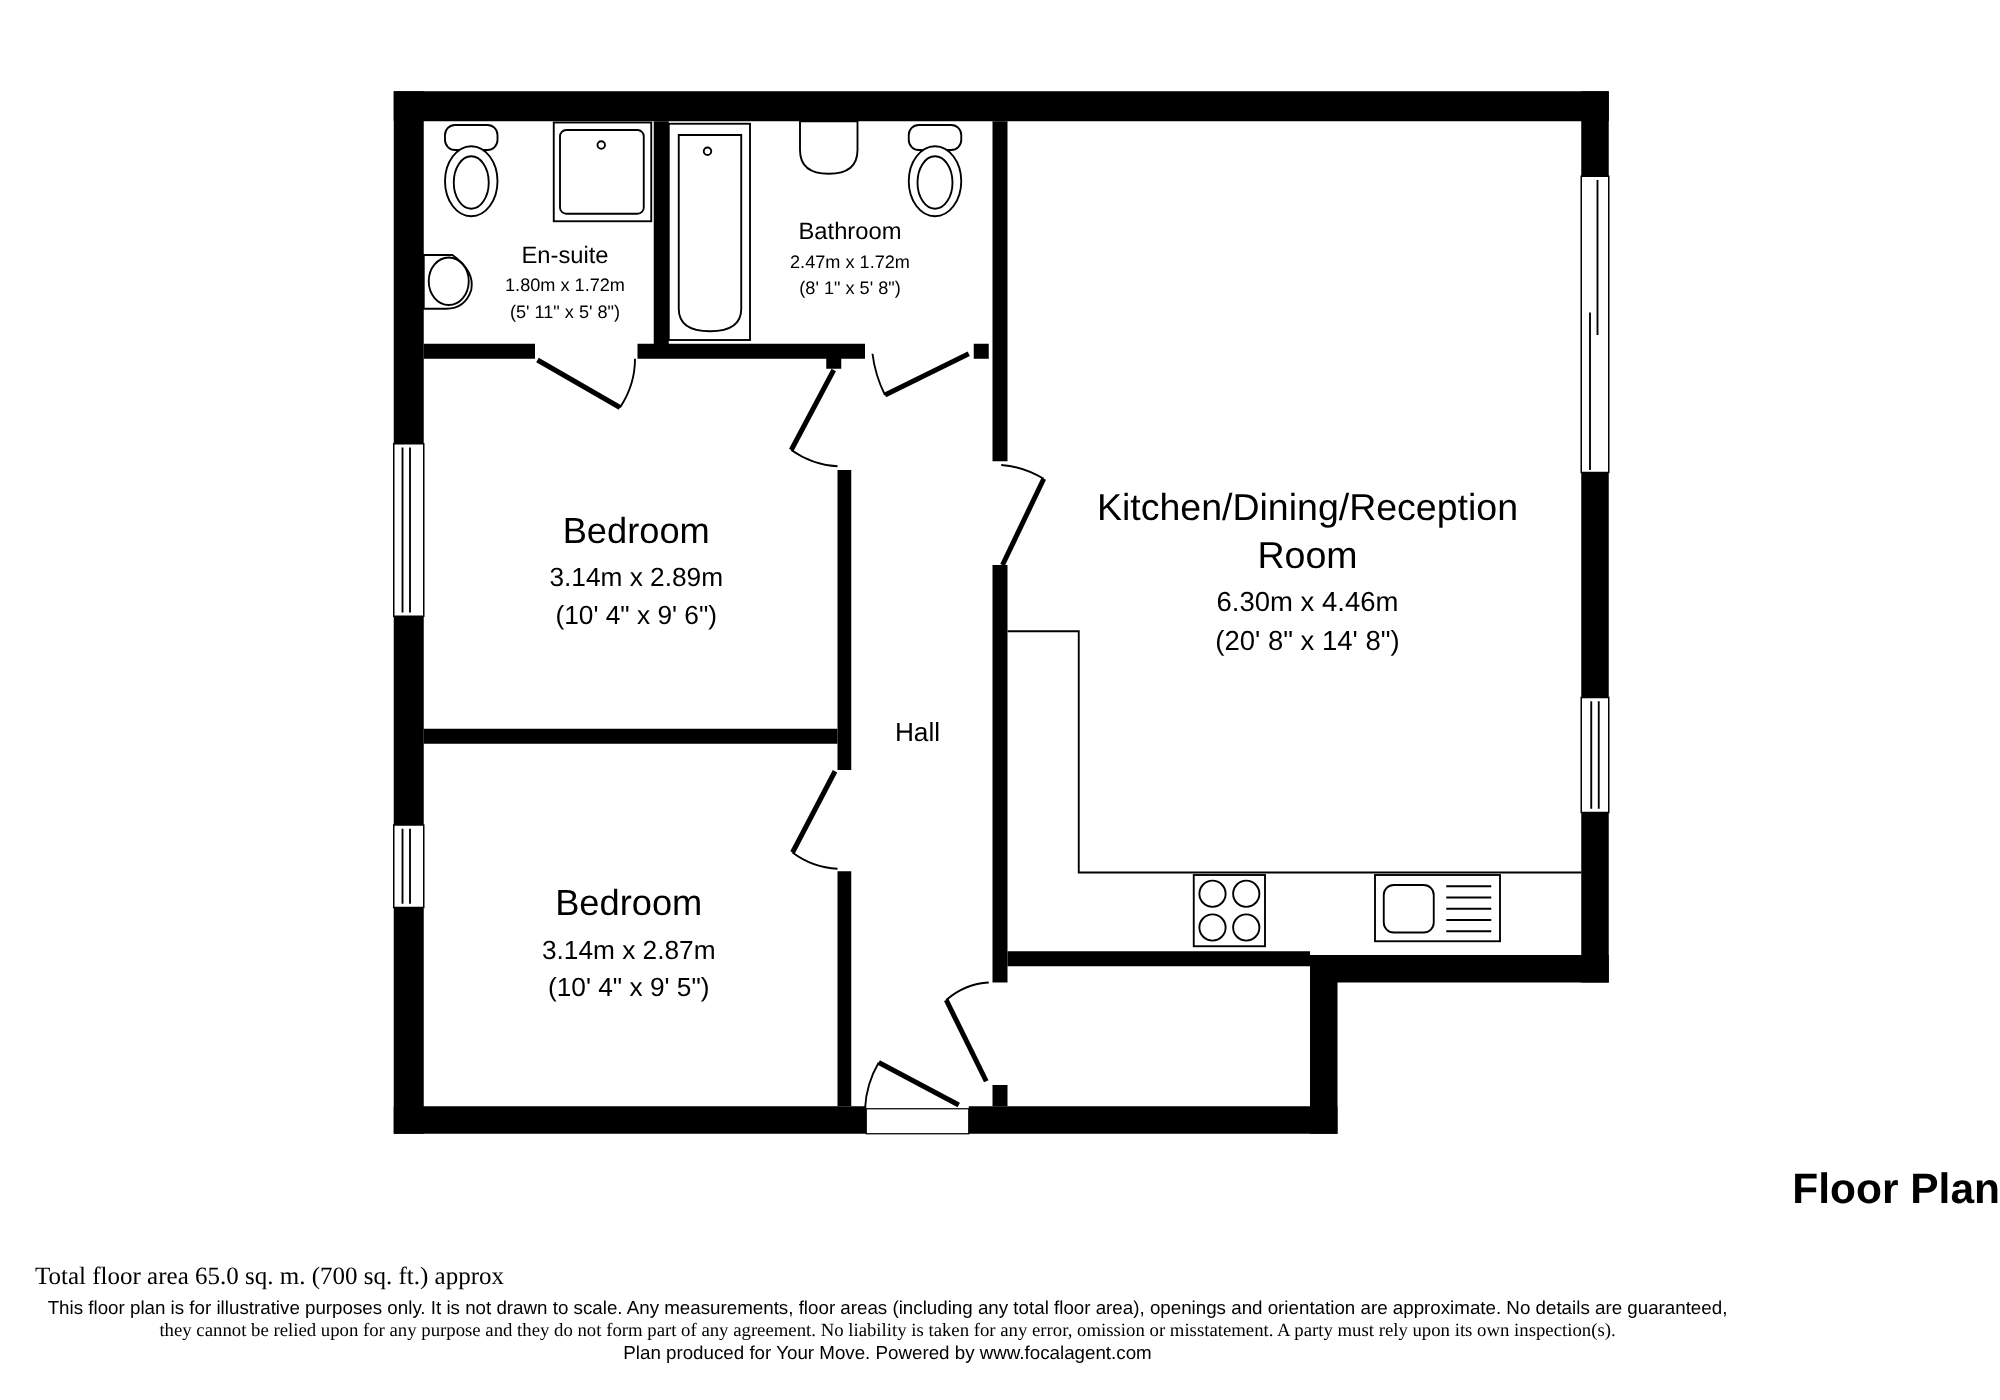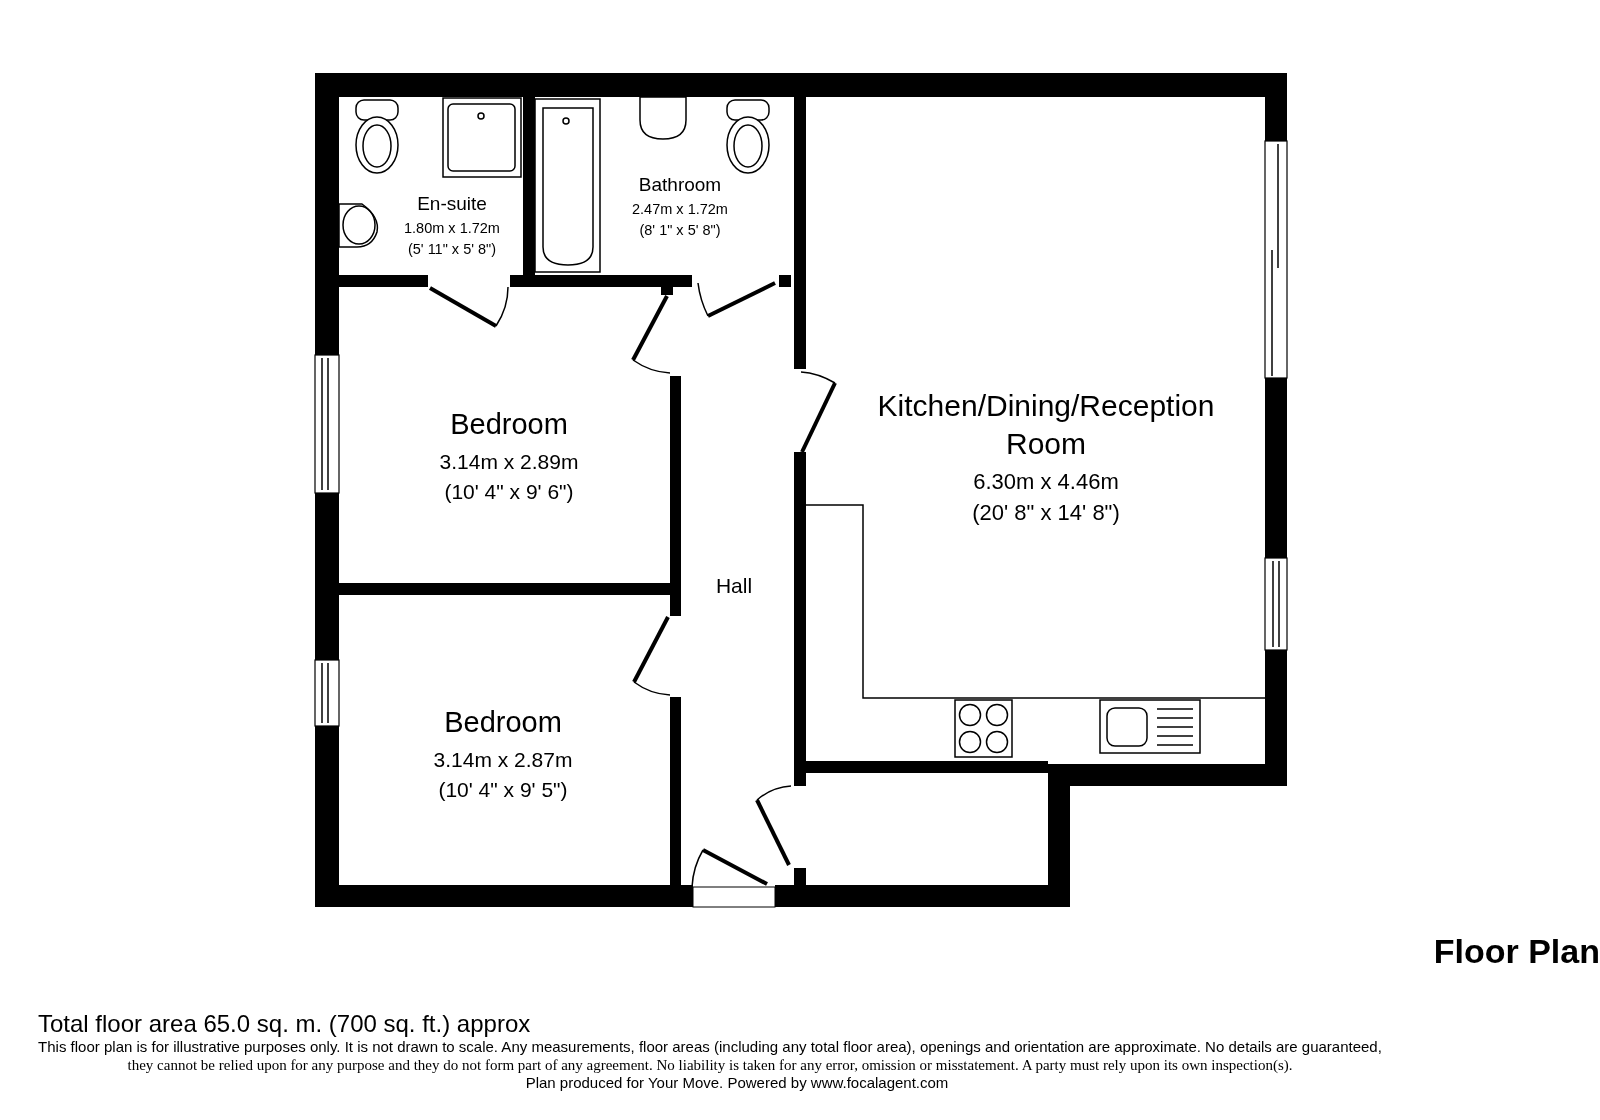--- a/index.html
+++ b/index.html
@@ -6,21 +6,21 @@
     body { width: 1600px; height: 1120px; position: relative; overflow: hidden; font-family: "Liberation Sans", sans-serif; color: #000; }
     #plan { position: absolute; left: 0; top: 0; width: 1600px; height: 960px; }
     .wall { fill: #000; }
     .fix { fill: #fff; stroke: #000; stroke-width: 1.5; }
     .thin { fill: none; stroke: #000; stroke-width: 1.5; }
     .door { fill: none; stroke: #000; stroke-width: 4; }
     .arc { fill: none; stroke: #000; stroke-width: 1.5; }
     .win { fill: #fff; stroke: #000; stroke-width: 1.2; }
     .lbl { font-family: "Liberation Sans", sans-serif; fill: #000; text-anchor: middle; }
     .title { position: absolute; left: 0; width: 1600px; top: 932px; text-align: right; font-size: 34px; font-weight: bold; font-family: "Liberation Sans", sans-serif; }
-    .area { position: absolute; left: 38px; top: 1010px; font-size: 24px; font-family: Liberation Sans, sans-serif; white-space: nowrap; }
+    .area { position: absolute; left: 28px; top: 1010px; font-size: 20px; font-family: Liberation Serif, serif; white-space: nowrap; }
     .disc { position: absolute; left: 0; width: 1420px; text-align: center; font-size: 15px; line-height: 18px; font-family: "Liberation Sans", sans-serif; white-space: nowrap; }
   </style>
 </head>
 <body>
 
 <svg id="plan" viewBox="0 0 1600 960" xmlns="http://www.w3.org/2000/svg">
   <g>
     <rect class="wall" x="315" y="73" width="972" height="24"></rect>
     <rect class="wall" x="315" y="73" width="24" height="834"></rect>
     <rect class="wall" x="315" y="885" width="378" height="22"></rect>
@@ -156,13 +156,13 @@
     <text class="lbl" x="1046" y="520" font-size="22">(20' 8" x 14' 8")</text>
 
     <text class="lbl" x="734" y="593" font-size="21">Hall</text>
   </g>
 </svg>
 
 <div class="title">Floor Plan</div>
 <div class="area">Total floor area 65.0 sq. m. (700 sq. ft.) approx</div>
 <div class="disc" style="top:1038px;">This floor plan is for illustrative purposes only. It is not drawn to scale. Any measurements, floor areas (including any total floor area), openings and orientation are approximate. No details are guaranteed,</div>
 <div class="disc" style="top:1056px;font-family:Liberation Serif, serif;">they cannot be relied upon for any purpose and they do not form part of any agreement. No liability is taken for any error, omission or misstatement. A party must rely upon its own inspection(s).</div>
-<div class="disc" style="top:1074px;padding-left:27px;">Plan produced for Your Move. Powered by www.focalagent.com</div>
+<div class="disc" style="top:1074px;">Plan produced for Your Move. Powered by www.focalagent.com</div>
 
 </body></html>

